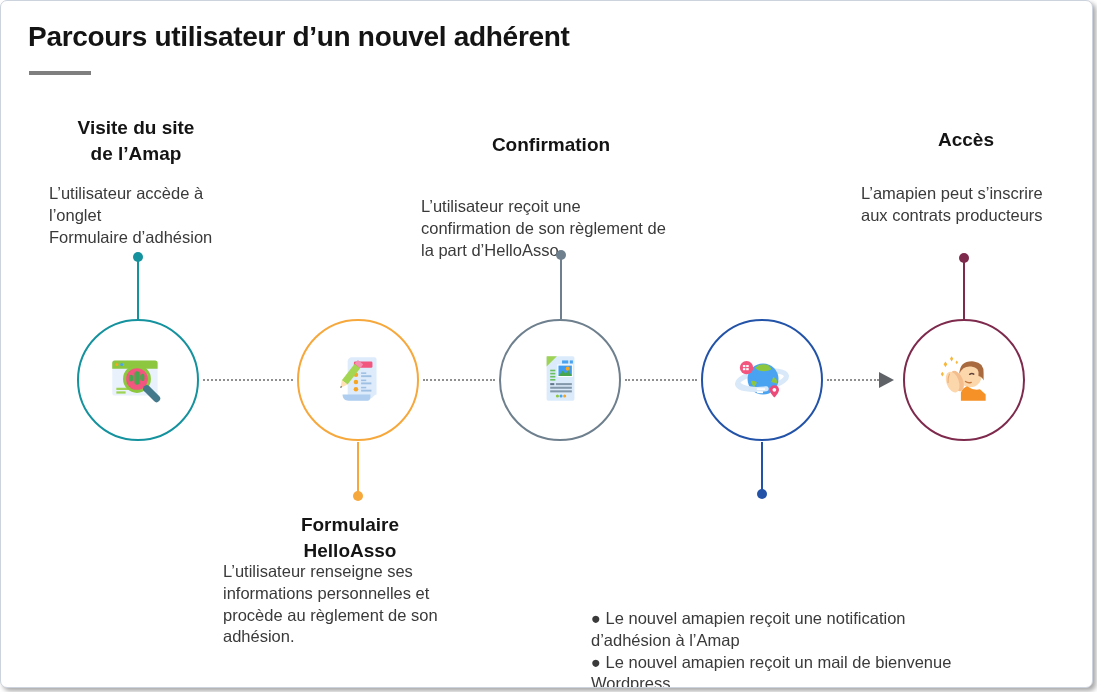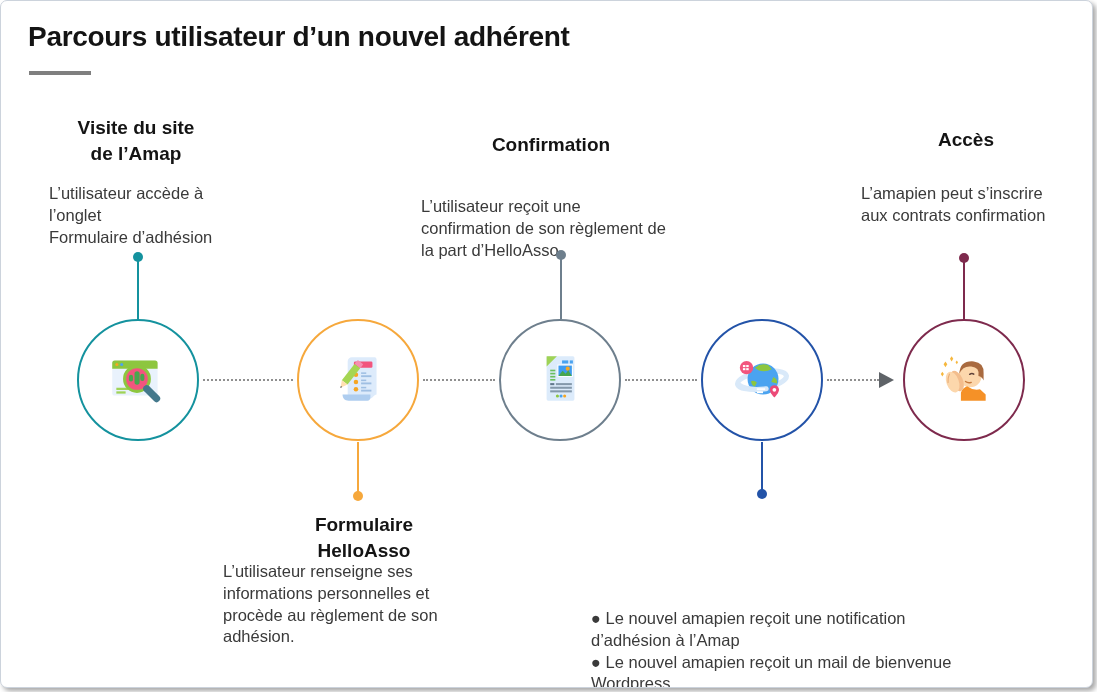--- a/index.html
+++ b/index.html
@@ -89,21 +89,21 @@
       <g transform="rotate(38 24 28)">
         <rect x="20.5" y="11" width="7" height="5" rx="1" fill="#f48fb1"></rect>
         <rect x="20.5" y="16" width="7" height="20" fill="#a5d653"></rect>
         <path d="M20.5 36 l3.5 6.5 3.5 -6.5 z" fill="#ffe0b2"></path>
         <path d="M23.2 41 l0.8 1.9 0.8 -1.9 z" fill="#37474f"></path>
       </g>
     </svg>
   </div>
   <div class="v-line" style="left: 356px; top: 441px; height: 50px; background: rgb(246, 168, 60);"></div>
   <div class="dot" style="left: 352px; top: 490px; background: rgb(246, 168, 60);"></div>
-  <div class="step-title" style="left:268px; top:511px; width:190px;">Formulaire
+  <div class="step-title" style="left:254px; top:511px; width:190px;">Formulaire
 HelloAsso</div>
   <div class="step-body" style="left:222px; top:560px; width:260px;">L’utilisateur renseigne ses
 informations personnelles et
 procède au règlement de son
 adhésion.</div>
 
   <div class="step-title" style="left:430px; top:131px; width:240px;">Confirmation</div>
   <div class="step-body" style="left:420px; top:172px; width:300px;margin-top:23px;">L’utilisateur reçoit une
 confirmation de son règlement de
 la part d’HelloAsso</div>
@@ -155,21 +155,21 @@
   </div>
   <div class="v-line" style="left: 760px; top: 441px; height: 48px; background: rgb(35, 83, 168);"></div>
   <div class="dot" style="left: 756px; top: 488px; background: rgb(35, 83, 168);"></div>
   <div class="step-body" style="left:590px; top:583px; width:430px;margin-top:24px;">● Le nouvel amapien reçoit une notification
 d’adhésion à l’Amap
 ● Le nouvel amapien reçoit un mail de bienvenue
 Wordpress</div>
 
   <div class="step-title" style="left:880px; top:126px; width:170px;">Accès</div>
   <div class="step-body" style="left:860px; top:182px; width:225px;">L’amapien peut s’inscrire
-aux contrats confirmation</div>
+aux contrats producteurs</div>
   <div class="dot" style="left: 958px; top: 252px; background: rgb(126, 42, 77);"></div>
   <div class="v-line" style="left: 962px; top: 261px; height: 57px; background: rgb(126, 42, 77);"></div>
   <div class="node-circle" style="left: 902px; top: 318px; border-color: rgb(126, 42, 77);">
     <svg class="node-icon" viewBox="0 0 64 64">
       <path d="M14 14 l1.8 2.8 -1.8 2.8 -1.8 -2.8 z" fill="#f6b73c"></path>
       <path d="M20 9 l1.6 2.5 -1.6 2.5 -1.6 -2.5 z" fill="#f6b73c"></path>
       <path d="M11 24 l1.5 2.3 -1.5 2.3 -1.5 -2.3 z" fill="#f6b73c"></path>
       <path d="M25 13 l1.2 1.9 -1.2 1.9 -1.2 -1.9 z" fill="#f6b73c"></path>
       <circle cx="38" cy="28" r="11" fill="#fcd7ac"></circle>
       <path d="M27.5 26 q0.5 -13 14 -12 q10 1 9.5 11.5 l0 7 q-1.5 -4 -5 -4.5 q1.5 -8 -7 -9 q-8 -1 -11.5 7 z" fill="#a96a3f"></path>

